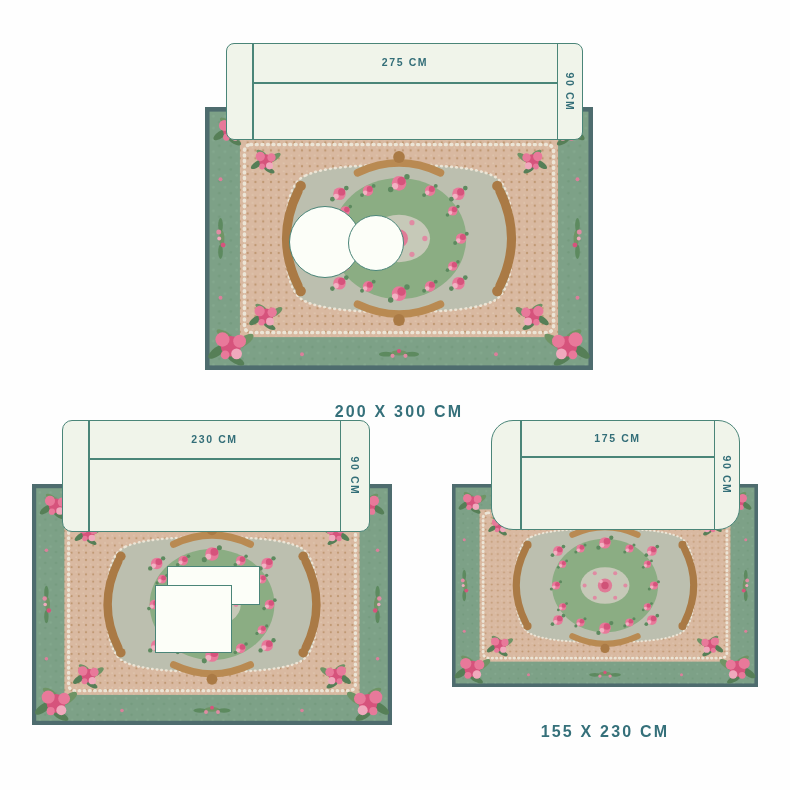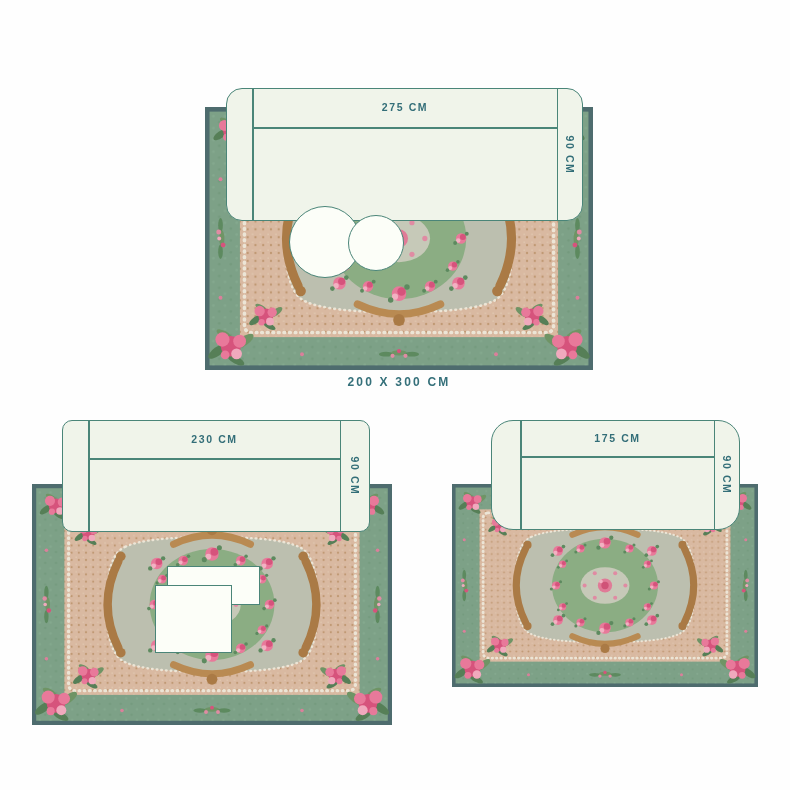--- a/index.html
+++ b/index.html
@@ -57,26 +57,26 @@
   .rect-table{
     position:absolute;
     background:#fcfef8;border:1.5px solid #4a8578;
     box-sizing:border-box;
   }
 
   
   .size-label{
     position:absolute;text-align:center;
     color:#35707a;font-weight:bold;
-    font-size:12px;letter-spacing:2.2px;white-space:nowrap;
+    font-size:16px;letter-spacing:2.2px;white-space:nowrap;margin-top:28px;
   }
 
   
   .rug-a{left:205px;top:107px;width:388px;height:263px;}
-  .sofa-a{left:226px;top:43px;width:357px;height:133px;border-radius:16px;margin-top:45px;}
+  .sofa-a{left:226px;top:43px;width:357px;height:97px;border-radius:8px;}
   .sofa-a .arm-left{left:25px;}
   .sofa-a .arm-right{right:24px;}
   .sofa-a .back-line{top:38px;left:26.5px;right:25.5px;}
   .sofa-a .w-label{left:25px;right:24px;height:36px;}
   .sofa-a .d-band{width:24px;}
   .circle-big{left:289px;top:206px;width:72px;height:72px;}
   .circle-small{left:348px;top:215px;width:56px;height:56px;}
   .label-a{left:205px;top:375px;width:388px;}
 
   
@@ -280,14 +280,15 @@
   <div class="sofa sofa-c">
     <span class="arm-line arm-left"></span>
     <span class="arm-line arm-right"></span>
     <span class="back-line"></span>
     <div class="w-label">175 CM</div>
     <div class="d-band">
       <span class="d-label">90 CM</span>
     </div>
   </div>
 
+  <div class="size-label label-c">155 X 230 CM</div>
 
 </div>
 
 </body></html>

